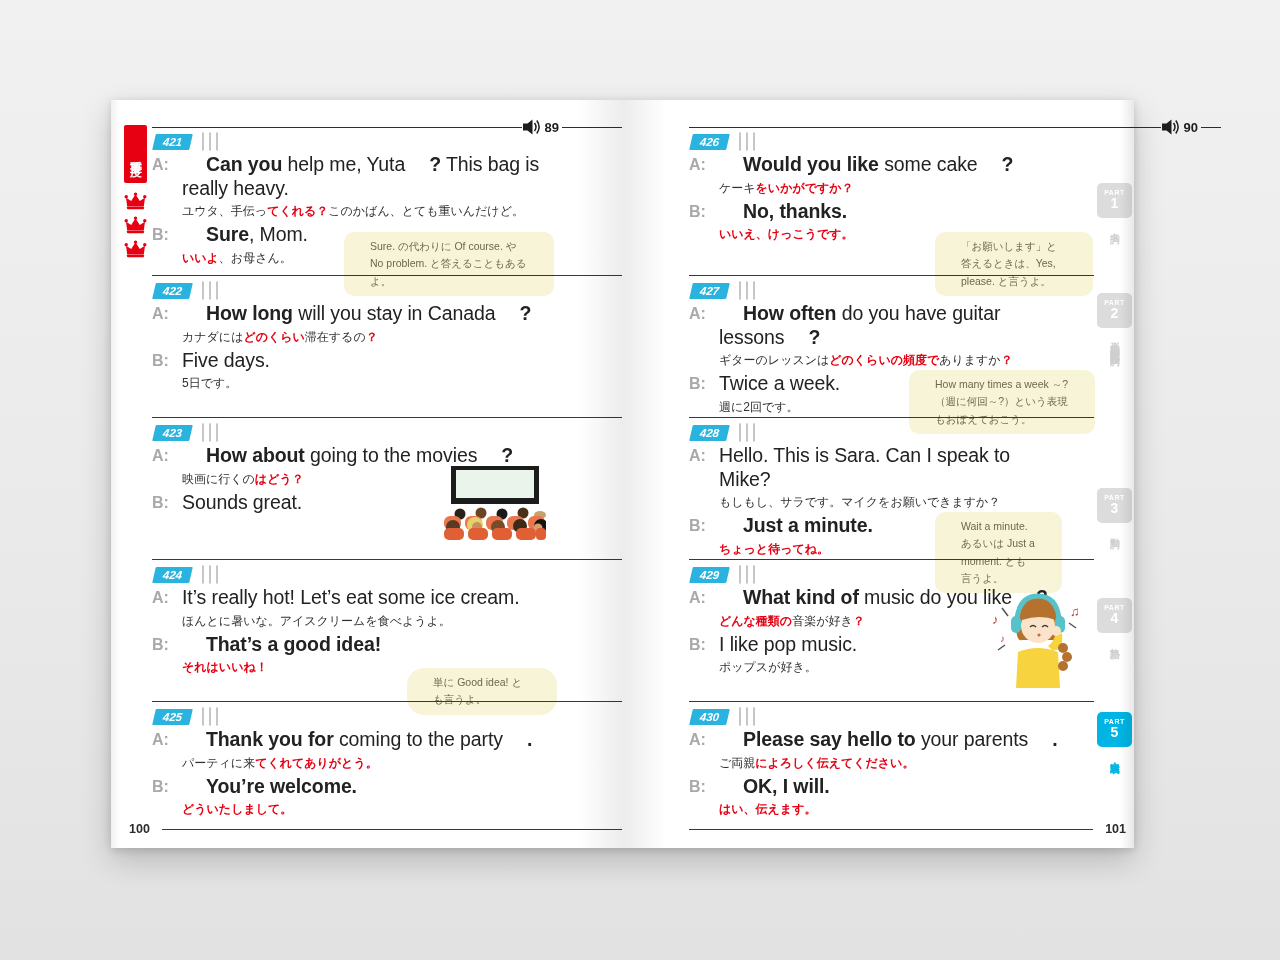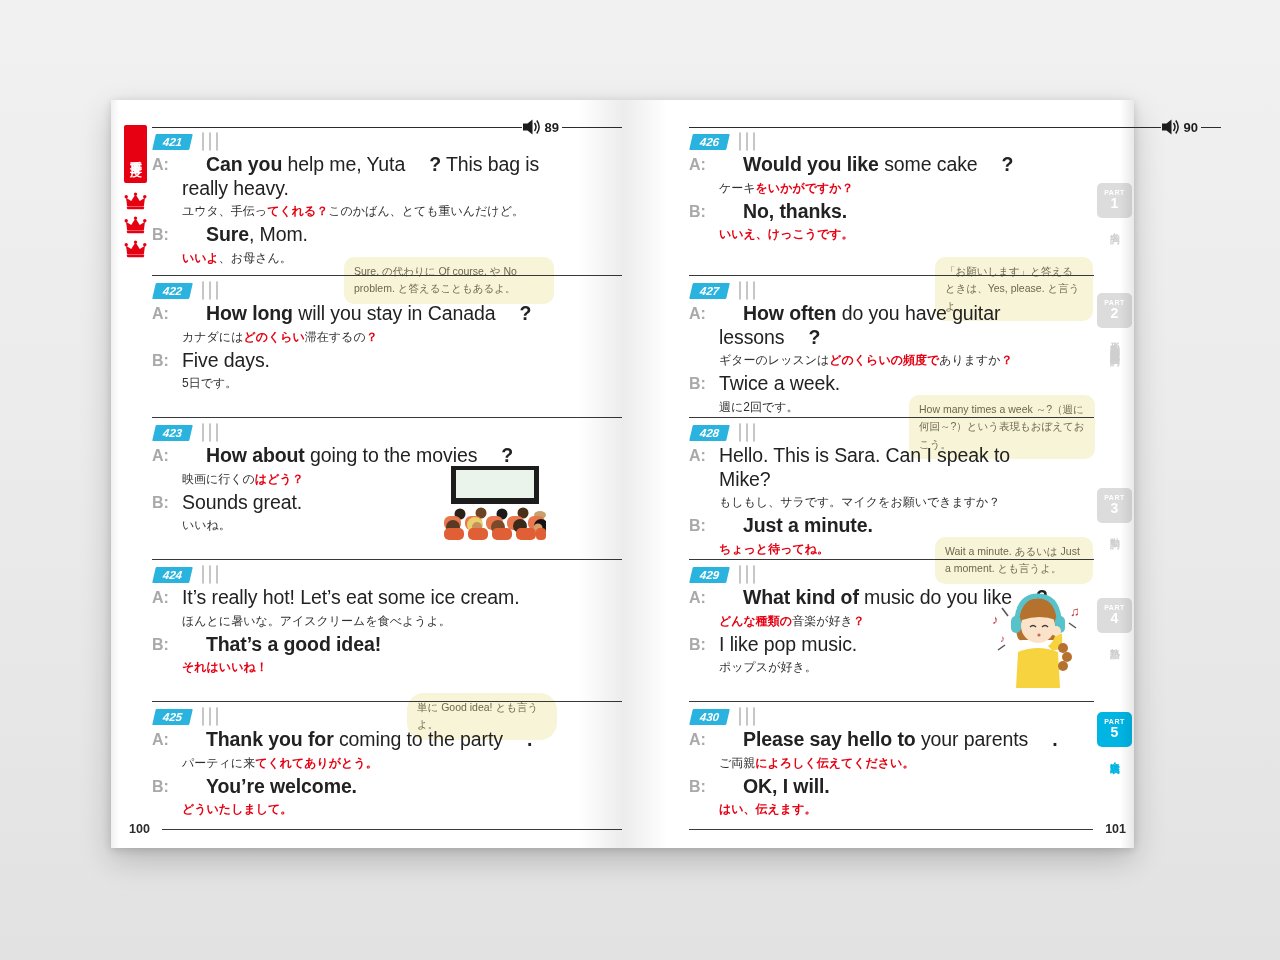--- a/index.html
+++ b/index.html
@@ -57,27 +57,27 @@
 
   .line { display:flex; margin-top:3px; }
   .speaker { width:30px; flex:none; color:#a9a9a9; font-weight:bold; font-size:16px; padding-top:3px; }
   .en { font-size:19.5px; line-height:23.5px; color:#222; letter-spacing:-0.1px; }
   .entries-left  .en { max-width:372px; }
   .entries-right .en { max-width:346px; }
   .seg-b { font-weight:bold;margin-left:24px; }
   .ja { margin-left:30px; margin-top:3px; font-size:12px; color:#2f2f2f; line-height:1.45; }
   .seg-r { color:#e60012; font-weight:bold; }
 
-  .note { position:absolute; background:#f8f4d8; border-radius:10px; padding:6px 10px;
-    font-size:10.5px; line-height:1.65; color:#6e684e;margin-top:25px; }
+  .note { position:absolute; background:#f8f4d8; border-radius:10px; padding:6px 26px;
+    font-size:10.5px; line-height:1.65; color:#6e684e; }
   .note-421 { left:192px; top:99px;  width:210px; }
   .note-424 { left:255px; top:108px; width:150px;border-radius:17px; }
   .note-426 { left:246px; top:99px;  width:158px; }
   .note-427 { left:220px; top:94px;  width:186px; }
-  .note-428 { left:246px; top:94px;  width:158px; }
+  .note-428 { left:246px; top:94px;  width:127px; }
 
   
   .illu-cinema { position:absolute; left:333px; top:366px; }
   .illu-girl   { position:absolute; left:879px; top:490px; }
 
   
   .footer { position:absolute; top:721px; height:16px; display:flex; align-items:center;
     font-size:12.5px; font-weight:bold; color:#2b2b2b; }
   .footer .rule { border-top:1.5px solid #3a3a3a; height:0; flex:1; }
   .footer-left  { left:18px;  width:493px; }
@@ -203,21 +203,20 @@
     </div>
     <div class="line">
       <span class="speaker">A:</span>
       <span class="en en-a"><span class="seg-b">How about</span><span> going to the movies</span><span class="seg-b">?</span></span>
     </div>
     <div class="ja ja-a"><span>映画に行くの</span><span class="seg-r">はどう？</span></div>
     <div class="line">
       <span class="speaker">B:</span>
       <span class="en en-b"><span>Sounds great.</span></span>
     </div>
-    <div class="ja ja-b"><span>いいね。</span></div>
 
   </section>
 
   <section class="entry">
     <div class="entry-head">
       <span class="num-badge">
             <i class="num">424</i>
           </span>
       <span class="cbx-slot"><span class="checkbox first"></span><span class="checkbox"></span><span class="checkbox"></span></span>
     </div>

